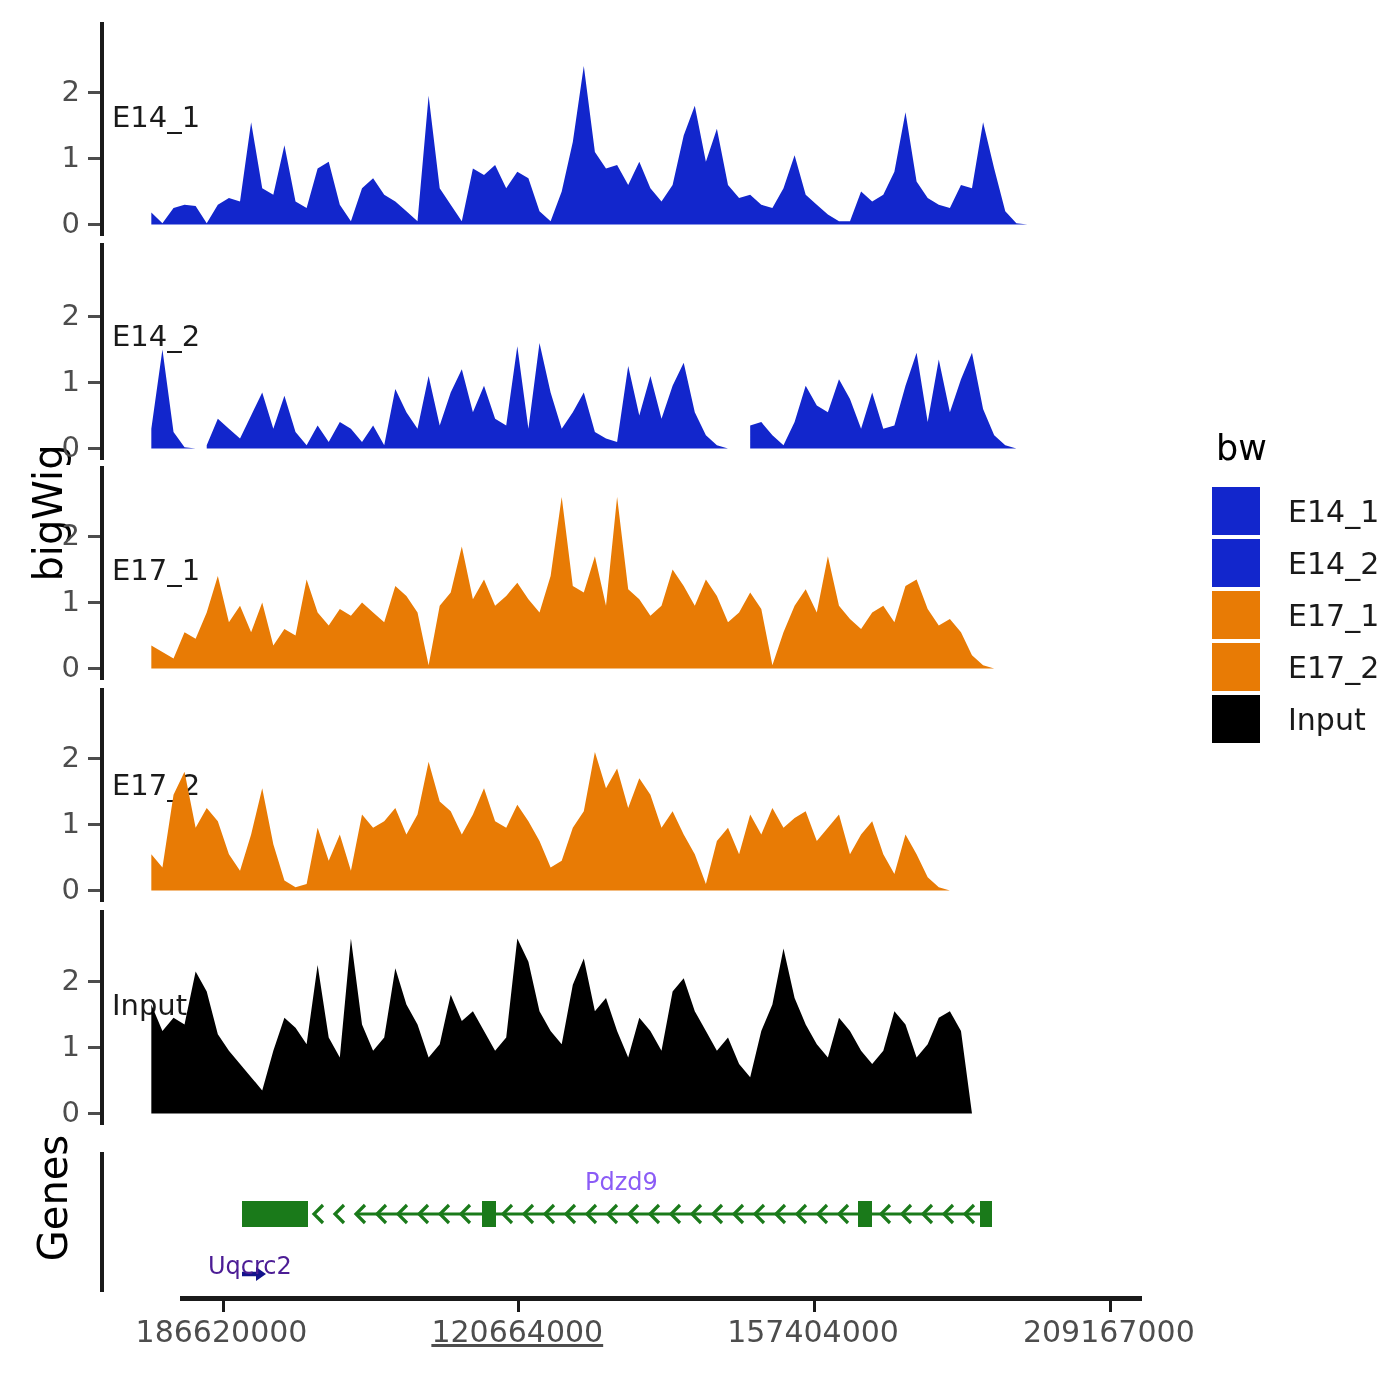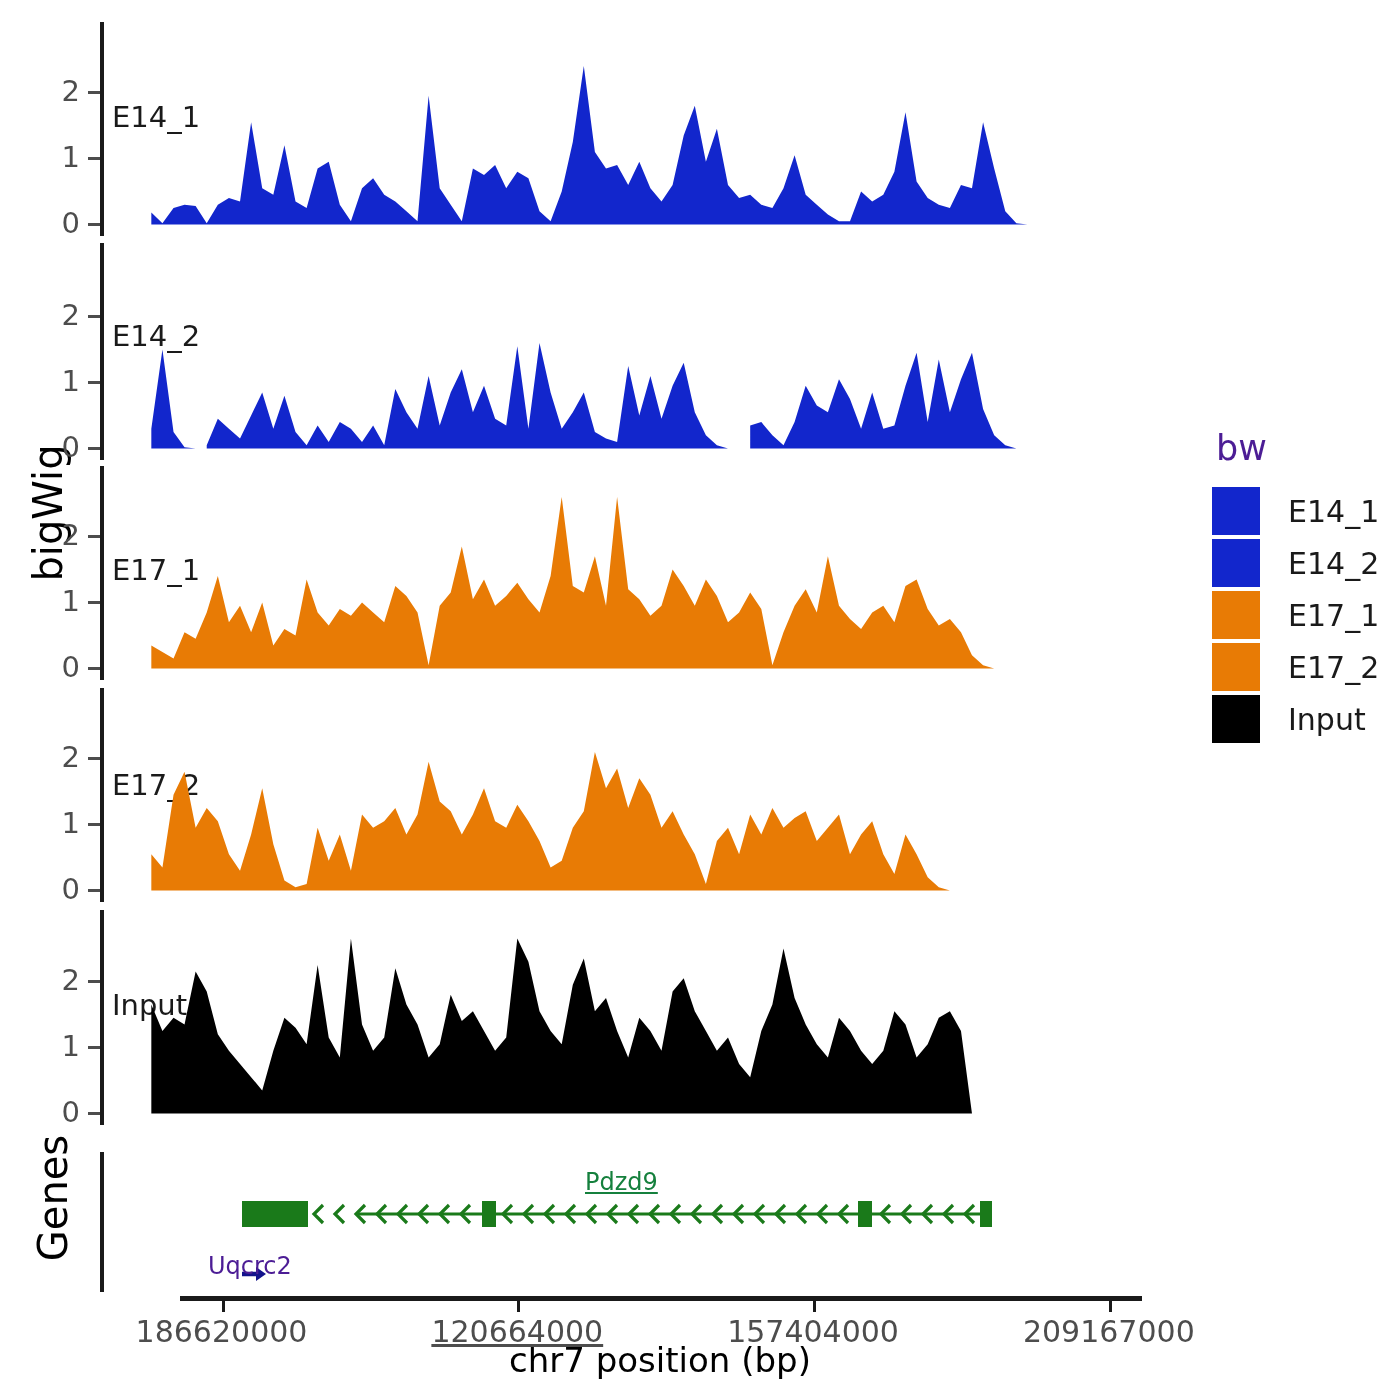--- a/index.html
+++ b/index.html
@@ -39,38 +39,37 @@
   .plotarea svg{display:block;}
 
   
   .xaxis-line{position:absolute; left:180px; top:1296px; width:962px; height:5px; background:#1a1a1a;}
   .xtick{position:absolute; width:3px; height:11px; background:#1a1a1a; top:1301px;}
   .xticklab{position:absolute; top:1314px; width:220px; margin-left:-110px;
             text-align:center; font-size:30px; color:#4d4d4d;}
 
   
   .gene-axisline{position:absolute; left:100px; top:1152px; width:4px; height:140px; background:#1a1a1a;}
-  .gene-label{position:absolute; font-size:24px; color:#15803d;text-decoration:underline;}
+  .gene-label{position:absolute; font-size:24px; color:#8b5cf6;}
   .gene-label-blue{position:absolute; font-size:24px; color:#4c1d95;}
 
   
   .legend{position:absolute; left:1212px; top:428px;}
-  .legend-title{font-size:35px; color:#4c1d95; margin:0 0 18px 4px;}
+  .legend-title{font-size:35px; color:#000000; margin:0 0 18px 4px;}
   .legend-row{display:flex; align-items:center; height:50px; margin-bottom:2px;}
   .legend-key{width:48px; height:48px; flex:0 0 48px;}
   .legend-lab{font-size:30px; color:#1a1a1a; margin-left:28px; white-space:nowrap;}
 </style>
 </head>
 <body>
 
 <div id="root">
 
   <div class="ylab-bigwig">bigWig</div>
   <div class="ylab-genes">Genes</div>
-  <div class="xlab">chr7 position (bp)</div>
 
   <div id="panels">
       <div class="panel">
         <div class="axisline" style="top:22px;height:214px;"></div>
         <div class="tick" style="top:223px;"></div>
         <div class="ticklab" style="top:209px;">0</div>
         <div class="tick" style="top:157px;"></div>
         <div class="ticklab" style="top:143px;">1</div>
         <div class="tick" style="top:91px;"></div>
         <div class="ticklab" style="top:77px;">2</div>

